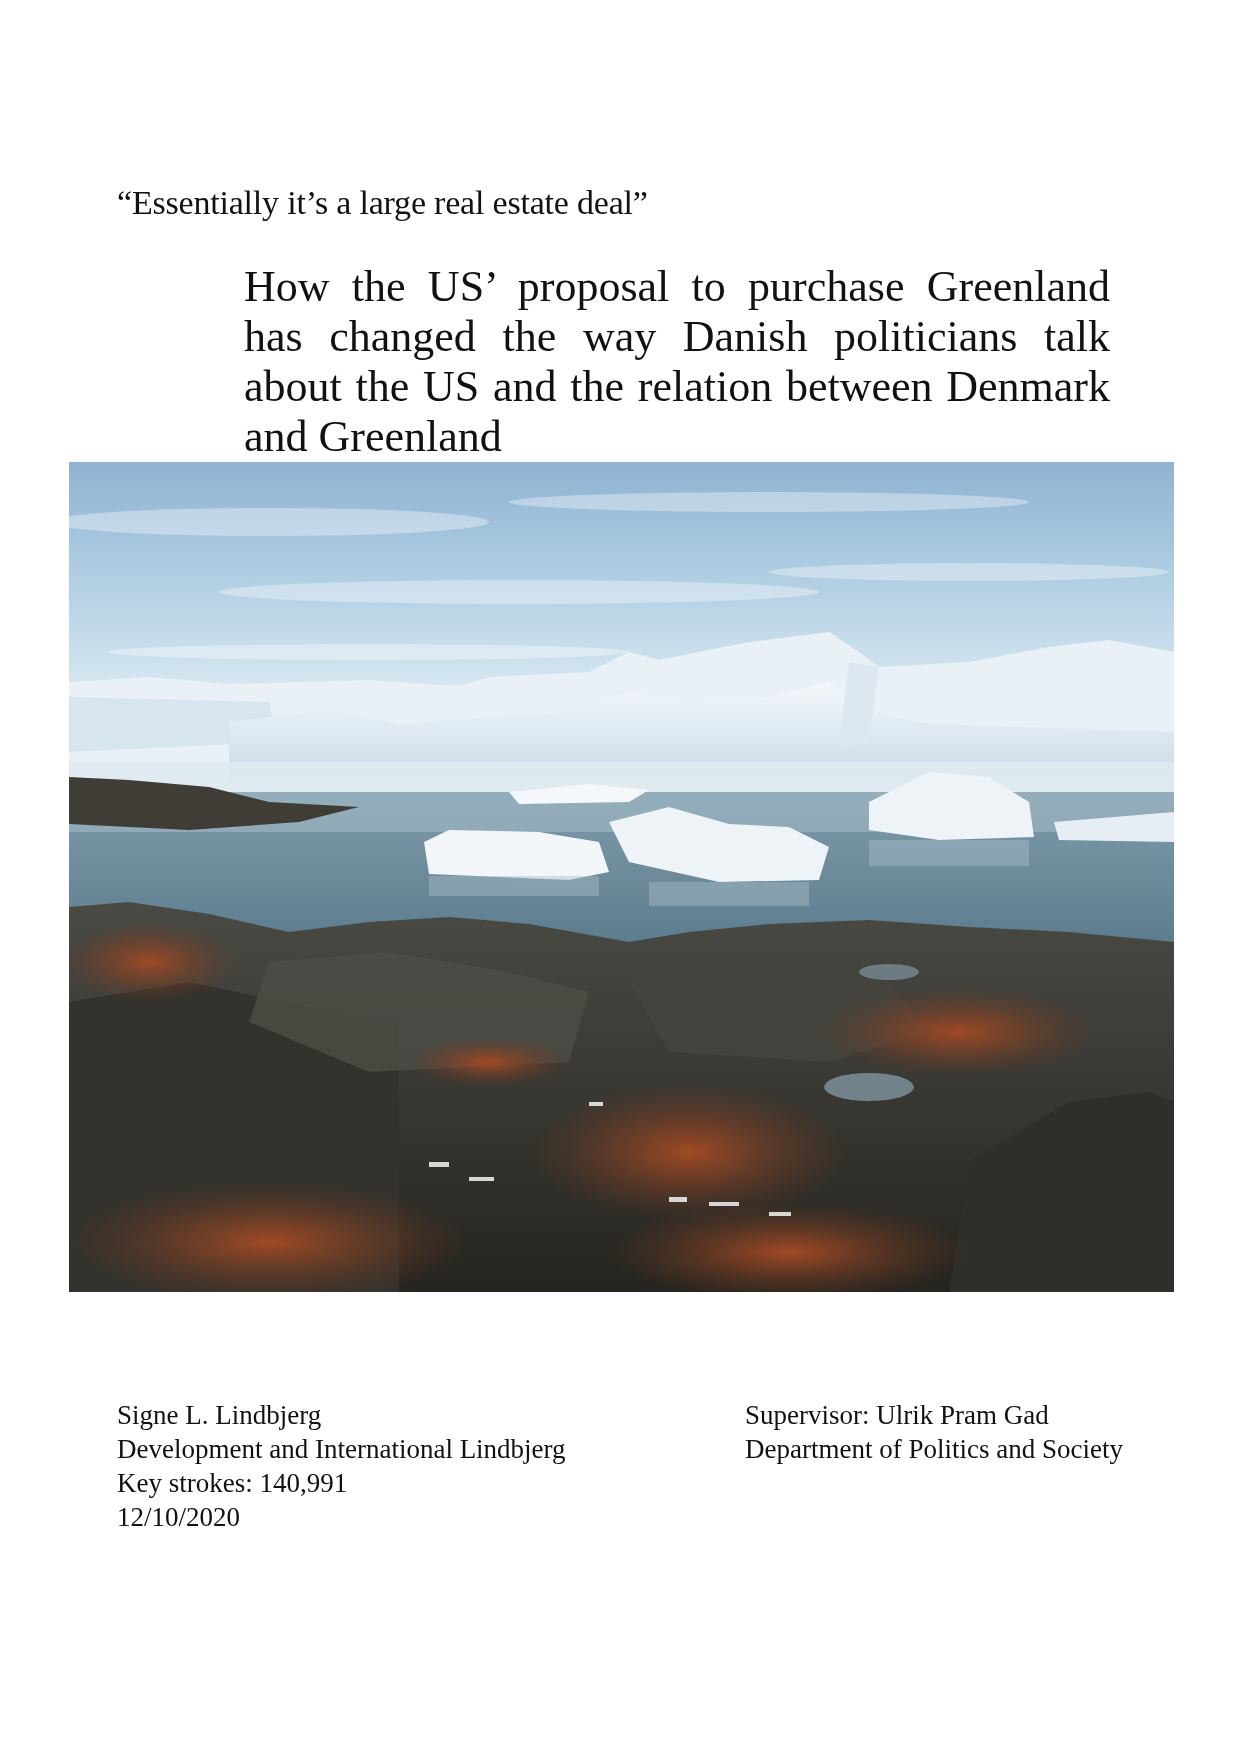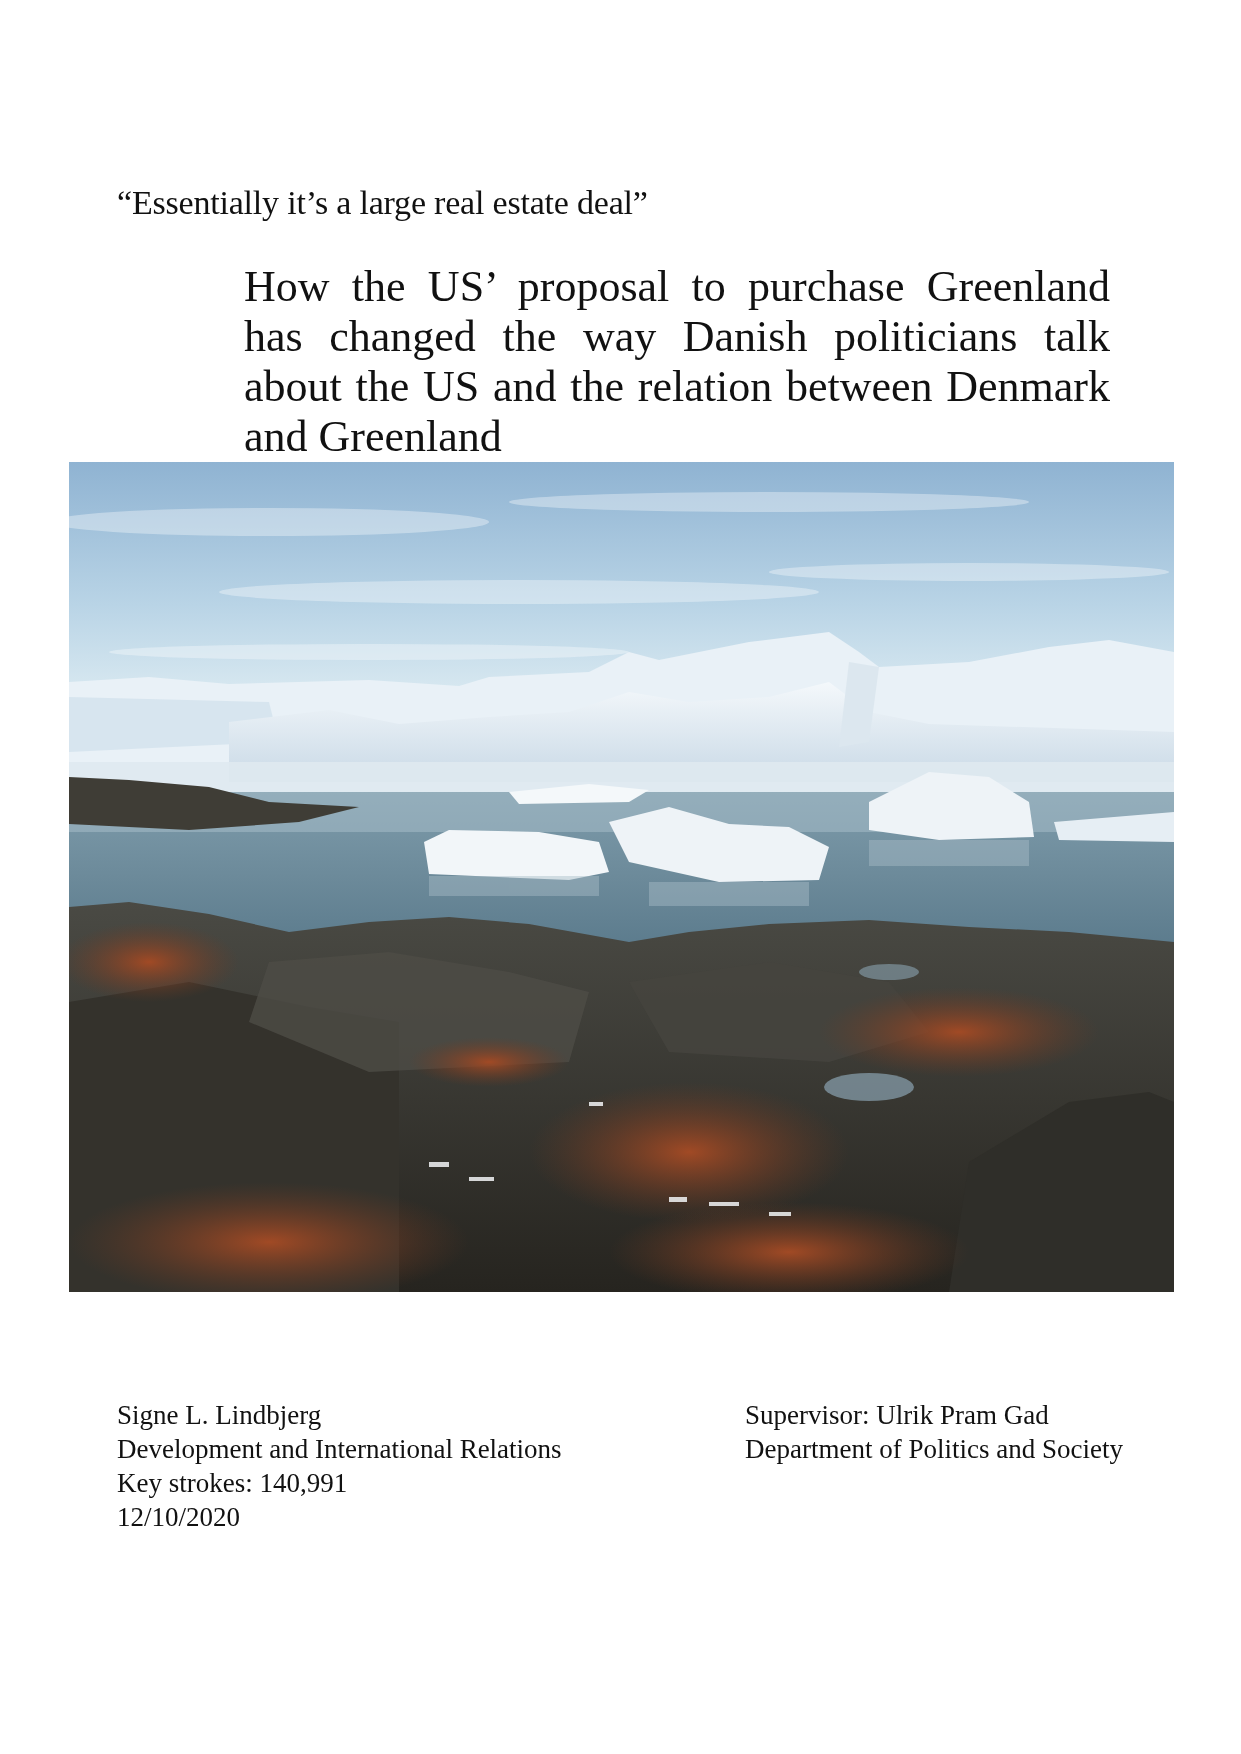--- a/index.html
+++ b/index.html
@@ -101,21 +101,21 @@
     <rect x="400" y="715" width="25" height="4"></rect>
     <rect x="600" y="735" width="18" height="5"></rect>
     <rect x="640" y="740" width="30" height="4"></rect>
     <rect x="700" y="750" width="22" height="4"></rect>
     <rect x="520" y="640" width="14" height="4"></rect>
   </g>
 </svg>
 
 <div class="meta meta-left">
   <div>Signe L. Lindbjerg</div>
-  <div>Development and International Relations</div>
+  <div>Development and International Lindbjerg</div>
   <div>Key strokes: 140,991</div>
   <div>12/10/2020</div>
 </div>
 
 <div class="meta meta-right">
   <div>Supervisor: Ulrik Pram Gad</div>
   <div>Department of Politics and Society</div>
 </div>
 
 </body></html>

